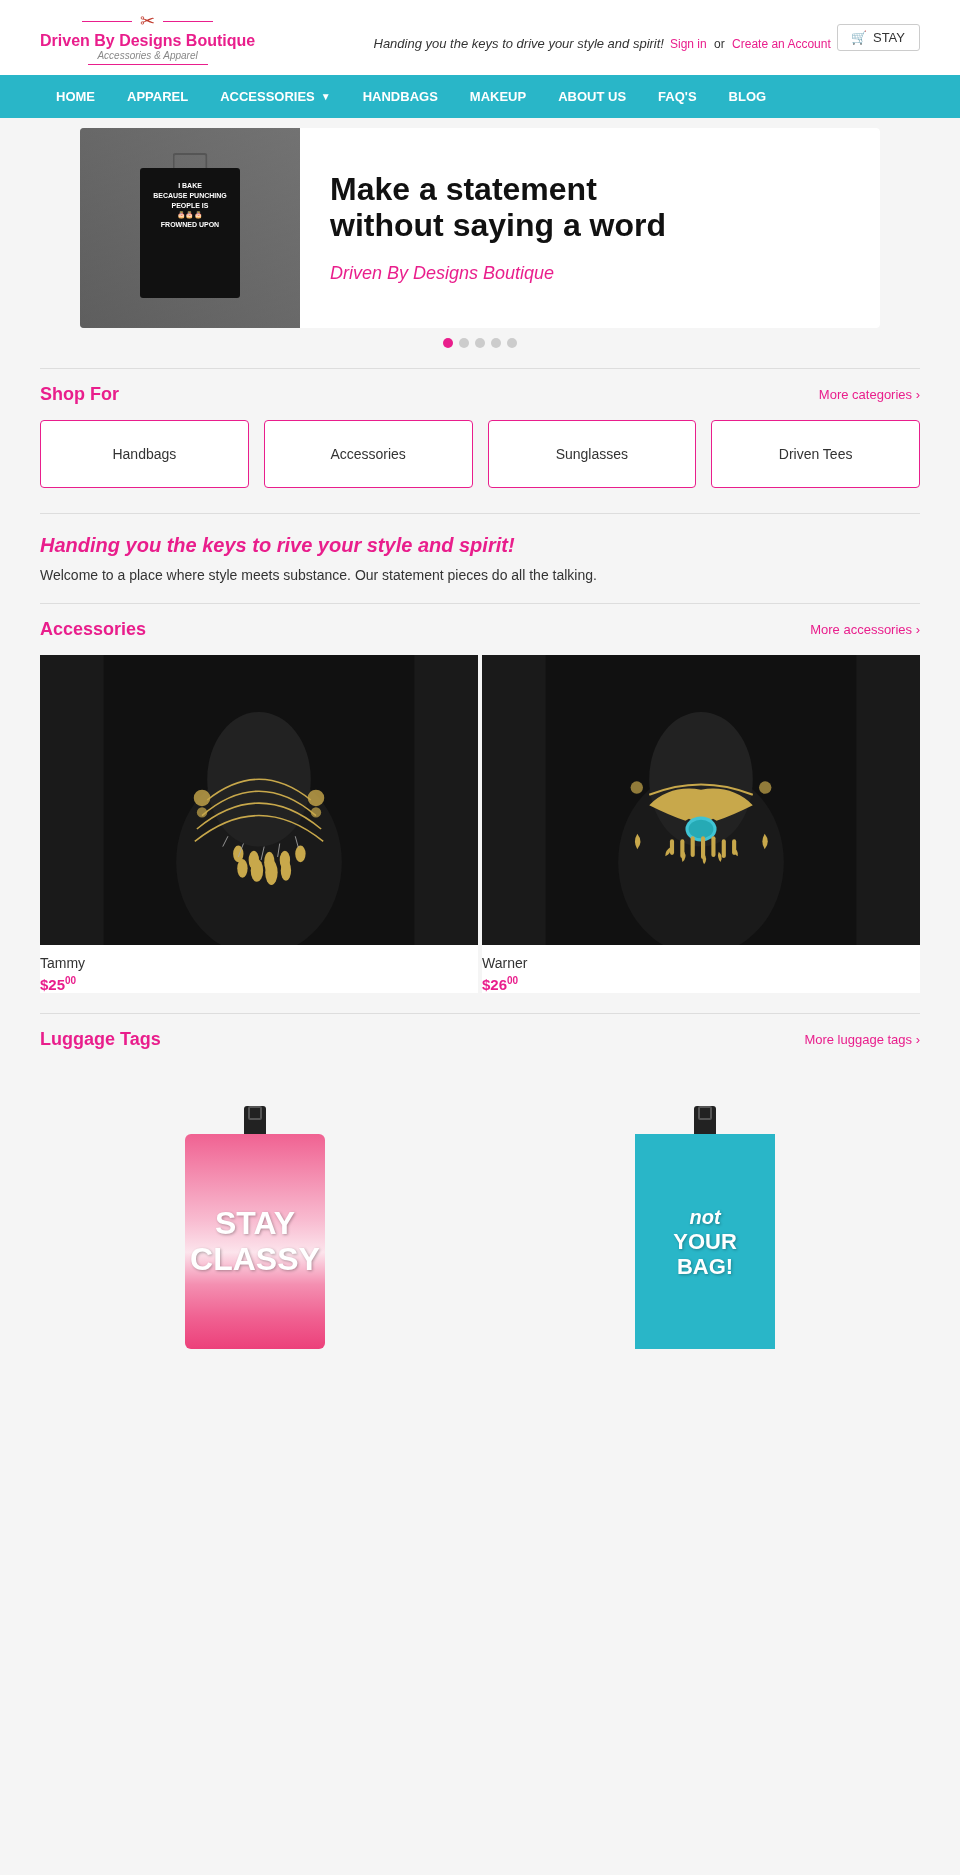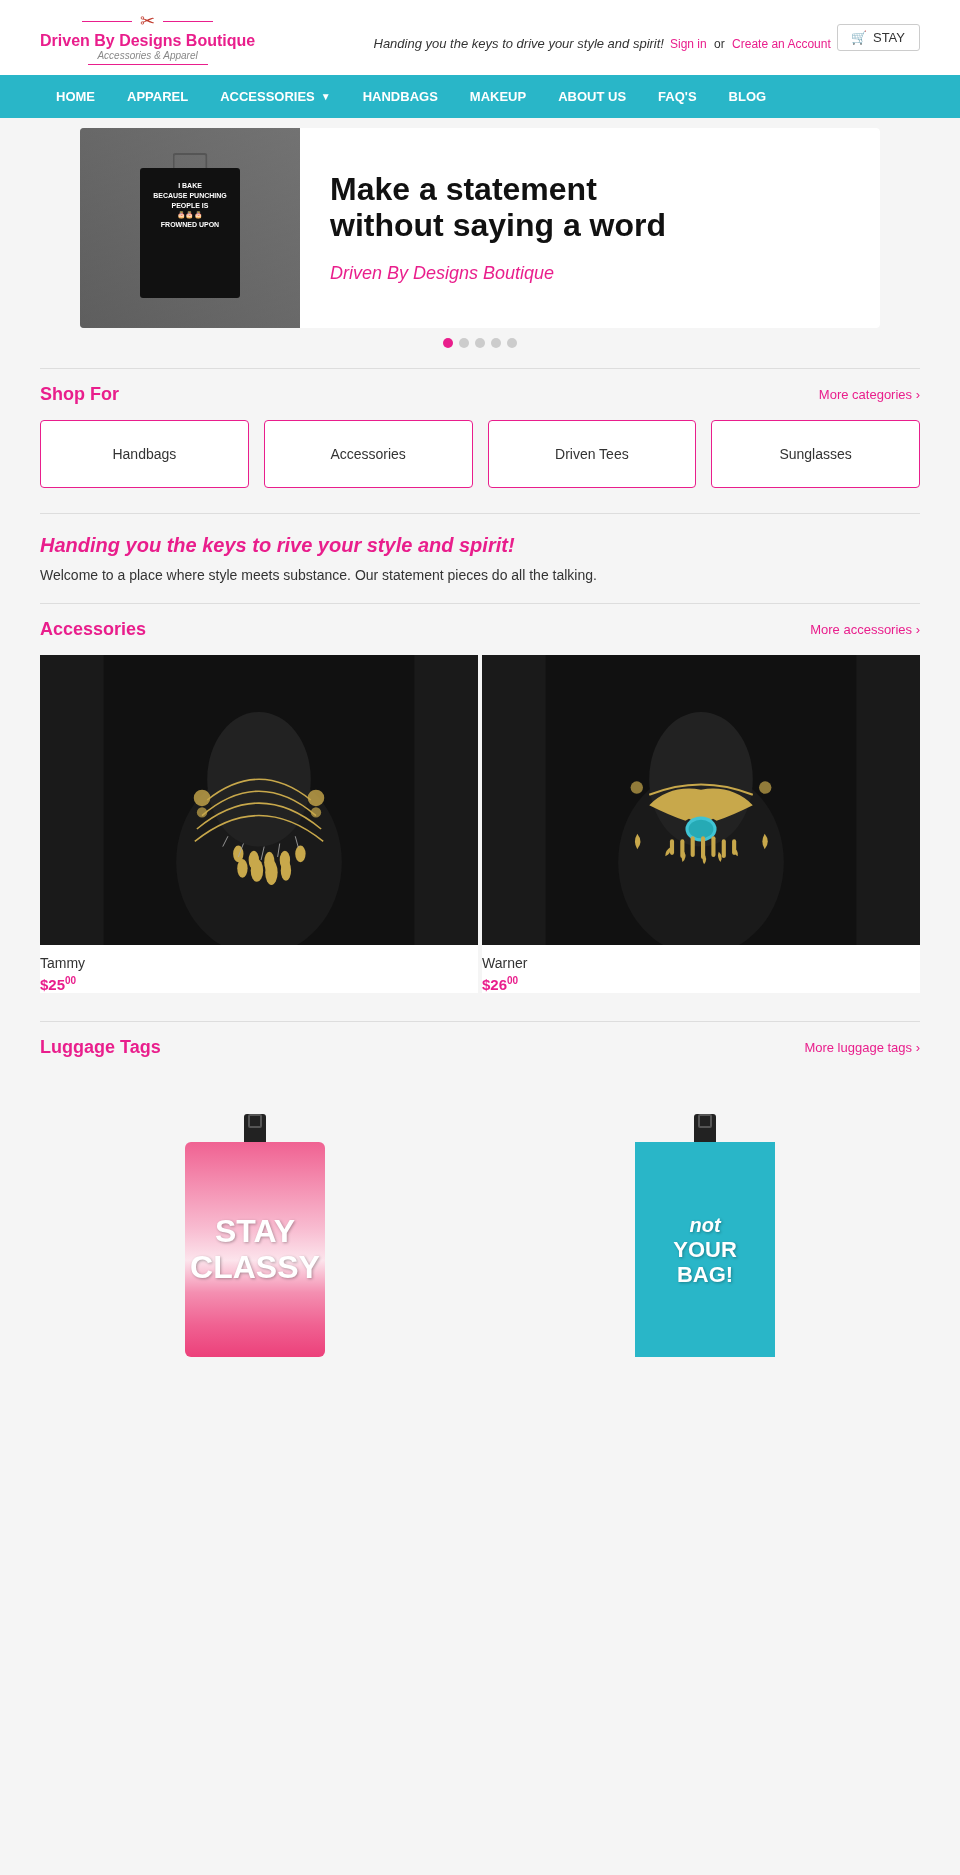--- a/index.html
+++ b/index.html
@@ -231,21 +231,21 @@
       color: #333;
       font-size: 14px;
       margin-bottom: 15px;
     }
 
     
     .product-grid {
       display: grid;
       grid-template-columns: repeat(2, 1fr);
       gap: 4px;
-      margin-bottom: 28px;
+      margin-bottom: 20px;
     }
     .product-card {
       background: #fff;
       cursor: pointer;
     }
     .product-image {
       width: 100%;
       height: 290px;
       background: #1a1a1a;
       display: flex;
@@ -387,22 +387,22 @@
 <div class="main-content">
 
   <hr class="section-divider">
   <div class="section-header">
     <div class="section-title">Shop For</div>
     <a class="section-link">More categories ›</a>
   </div>
   <div class="category-grid">
     <div class="category-card">Handbags</div>
     <div class="category-card">Accessories</div>
+    <div class="category-card">Sunglasses</div>
     <div class="category-card">Driven Tees</div>
-    <div class="category-card">Sunglasses</div>
   </div>
 
   <hr class="section-divider">
   <div class="tagline-section">
     <div class="tagline-title">Handing you the keys to rive your style and spirit!</div>
     <div class="tagline-desc">Welcome to a place where style meets substance. Our statement pieces do all the talking.</div>
   </div>
 
   <hr class="section-divider">
   <div class="section-header">

